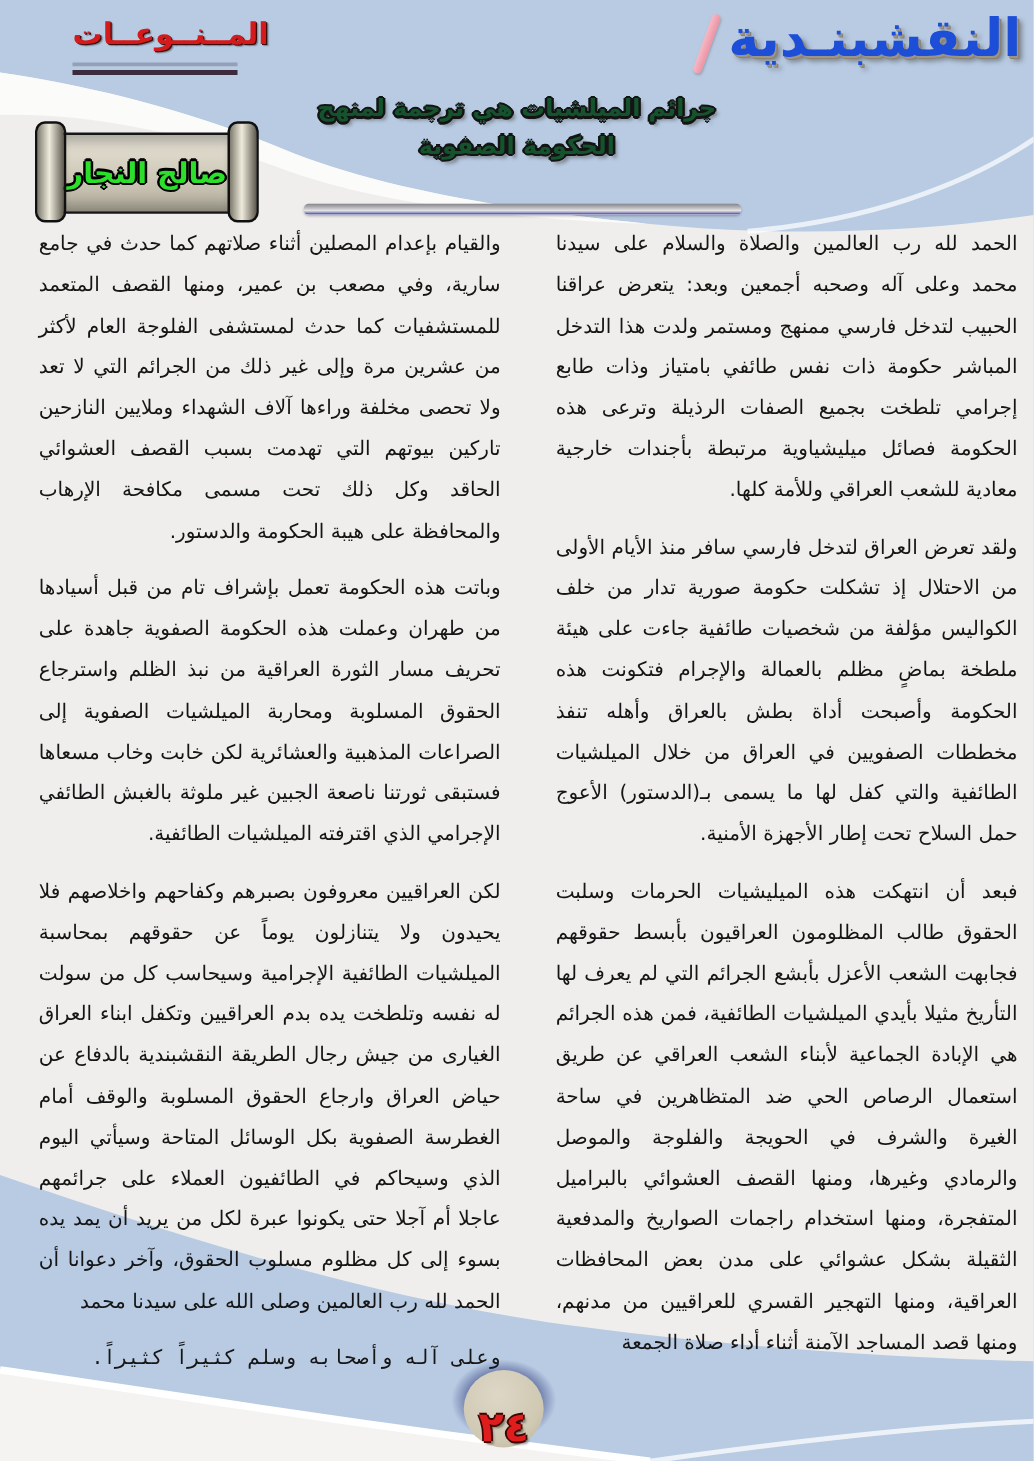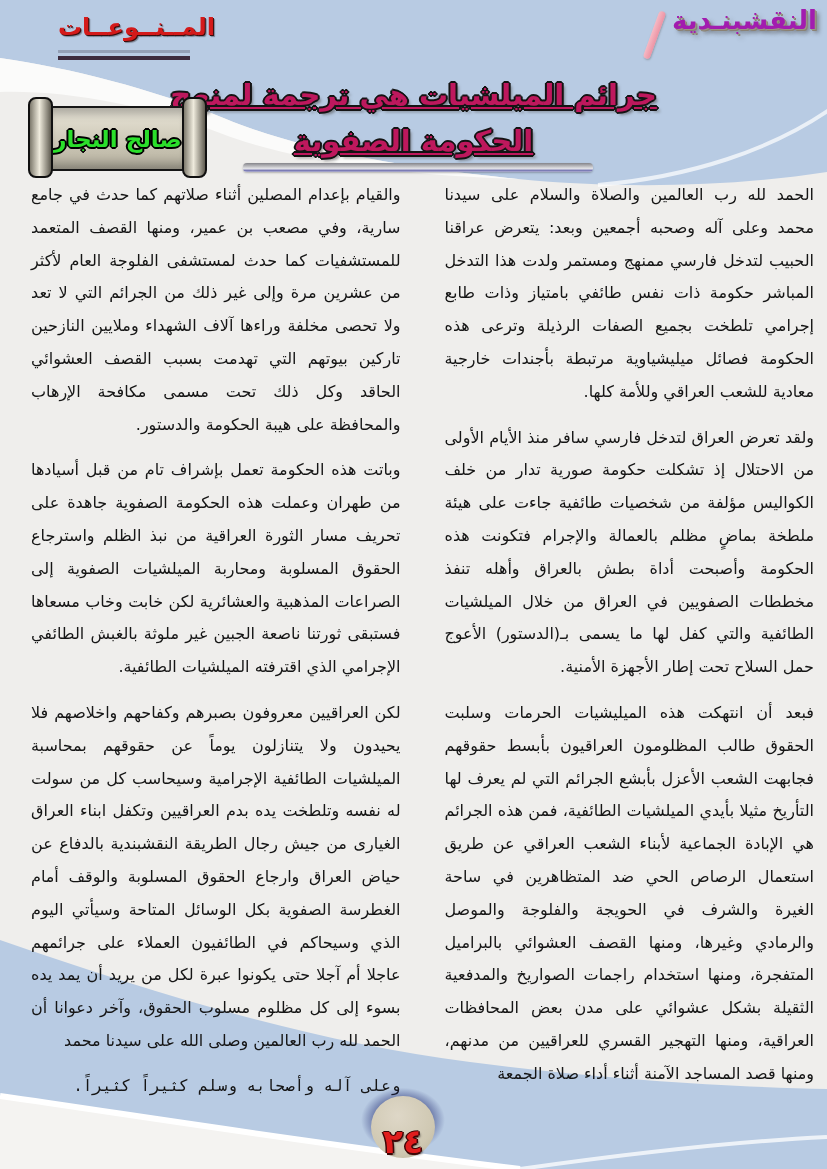--- a/index.html
+++ b/index.html
@@ -32,37 +32,36 @@
     display:flex;flex-direction:row;align-items:flex-start;direction:ltr;
   }
   .slash-icon{
     width:7px;height:50px;border-radius:4px;
     background:linear-gradient(90deg,#f6b9c4,#ec93a4);
     transform:rotate(20deg);
     margin:8px 14px 0 0;
     box-shadow:1px 1px 2px rgba(90,90,90,.4);
   }
   .brand-text{
-    font-size:26px;font-weight:bold;color:#a21caf;line-height:1.4;
+    font-size:42px;font-weight:bold;color:#1d4ed8;line-height:1.4;
     text-shadow:1px 1px 0 #9c9585,2px 2px 0 #8a8274,4px 4px 4px rgba(70,70,70,.55);
     white-space:nowrap;
   }
 
   .article-title{
     position:absolute;top:72px;left:70px;right:70px;z-index:2;
     text-align:center;margin:0;
   }
   .article-title span{
     display:block;
-    font-size:29px;font-weight:bold;color:#be185d;line-height:1.6;
+    font-size:19px;font-weight:bold;color:#14532d;line-height:1.6;
     text-shadow:
       -2px 0 0 #141414,2px 0 0 #141414,0 -2px 0 #141414,0 2px 0 #141414,
       -1px -1px 0 #141414,1px -1px 0 #141414,-1px 1px 0 #141414,1px 1px 0 #141414,
       3px 3px 3px rgba(80,80,80,.6);
-    text-decoration: underline;
   }
   .title-divider{
     position:absolute;top:163px;left:243px;width:350px;height:9px;z-index:2;
     border-radius:4px;
     background:linear-gradient(180deg,#84848a 0%,#c9c9cc 45%,#e3e3e6 60%,#9d9dc6 78%,#5f5fa8 88%,#d9d9e4 100%);
     box-shadow:0 1px 2px rgba(0,0,0,.25);
   }
 
   
   .author-scroll{position:absolute;top:97px;left:28px;width:179px;height:81px;z-index:2;}

